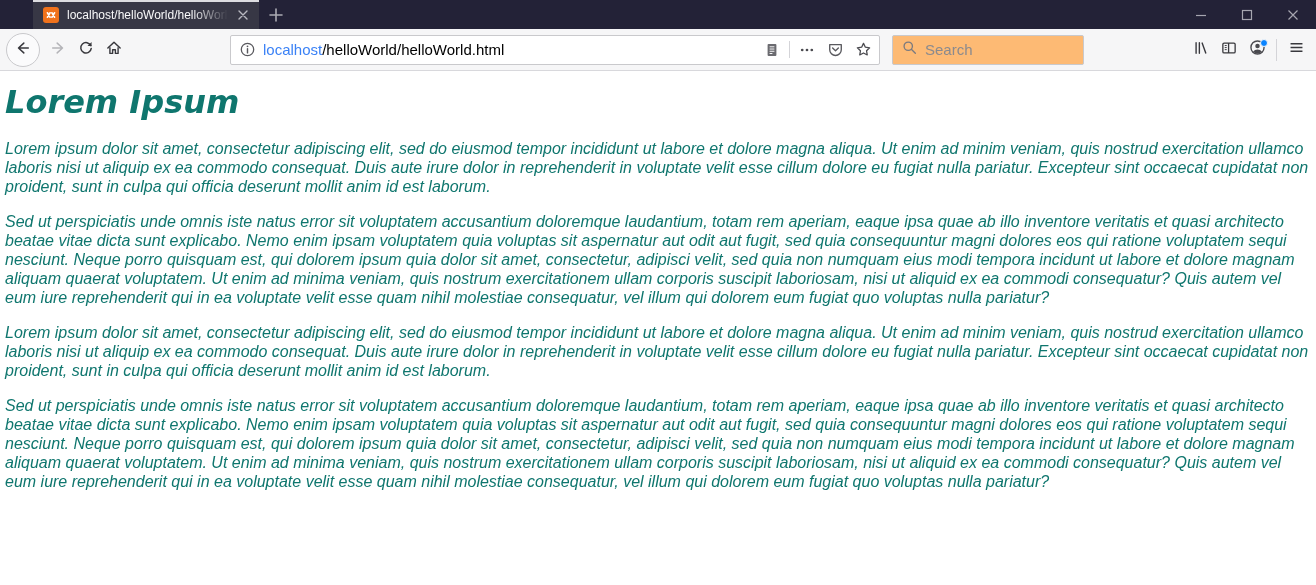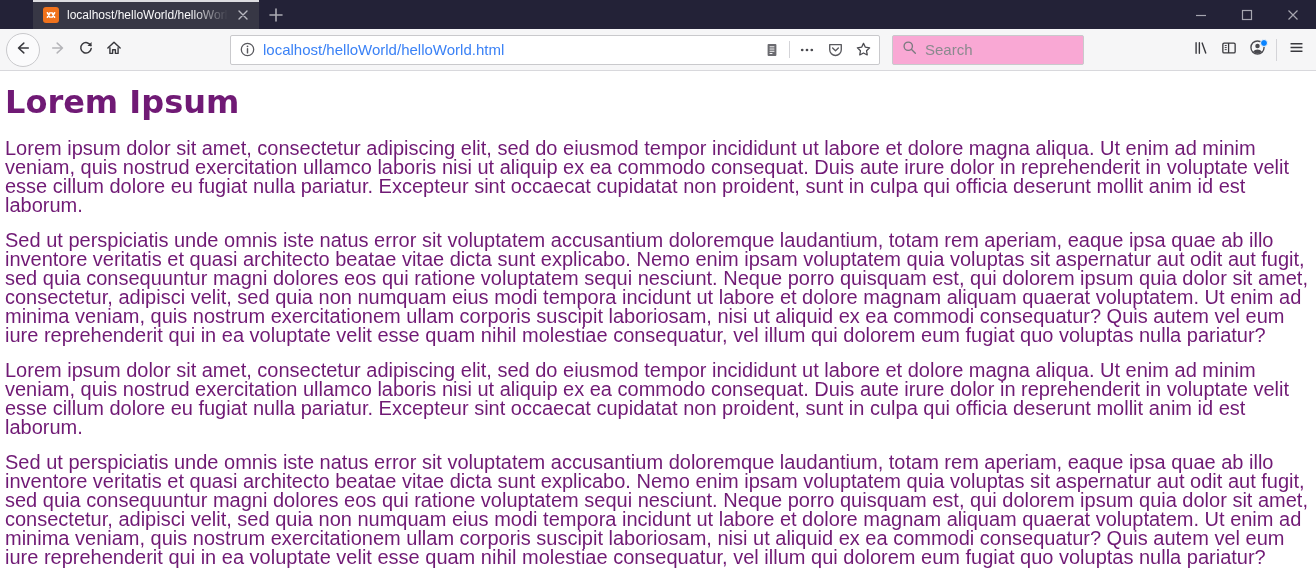--- a/index.html
+++ b/index.html
@@ -23,36 +23,36 @@
   .navbar { height:42px; background:#f6f6f7; border-bottom:1px solid #d8d8dc; display:flex; align-items:center; padding:0 6px; flex:none; }
   .nav-btn { width:28px; height:28px; display:flex; align-items:center; justify-content:center; border-radius:2px; cursor:pointer; flex:none; }
   .back-circle { width:34px; height:34px; border:1px solid #c9c9cc; border-radius:50%; background:#fbfbfc; display:flex; align-items:center; justify-content:center; cursor:pointer; flex:none; margin-right:4px; }
   .spring { width:102px; flex:none; }
   .spring2 { flex:1; }
 
   .url-bar { width:650px; height:30px; background:#fff; border:1px solid #c9c9cc; border-radius:2px; display:flex; align-items:center; padding:0 2px; flex:none; cursor:text; }
   .url-icon-btn { width:28px; height:26px; display:flex; align-items:center; justify-content:center; border-radius:2px; cursor:pointer; flex:none; }
   .url-text { flex:1; font-size:15px; white-space:nowrap; overflow:hidden; padding-left:2px; cursor:text; }
   .url-domain { color:#3b82f6; }
-  .url-path { color:#3b82f6; }
+  .url-path { color:#000000; }
   .v-sep { width:1px; height:17px; background:#d4d4d8; margin:0 3px; flex:none; }
 
-  .search-bar { width:192px; height:30px; background:#f9a8d4; border:1px solid #c9c9cc; border-radius:2px; display:flex; align-items:center; padding:0 2px 0 9px; margin-left:12px; flex:none; }
+  .search-bar { width:192px; height:30px; background:#fdba74; border:1px solid #c9c9cc; border-radius:2px; display:flex; align-items:center; padding:0 2px 0 9px; margin-left:12px; flex:none; }
   .search-input { border:none; outline:none; flex:1; min-width:0; font-size:15px; font-family:"Liberation Sans",sans-serif; color:#0c0c0d; background:transparent; margin-left:8px; }
   .search-input::placeholder { color:#8a8a8e; opacity:1; }
 
   .toolbar-right { display:flex; align-items:center; flex:none; }
   .account-wrap { position:relative; }
   .badge { position:absolute; top:3px; right:3px; width:8px; height:8px; border-radius:50%; background:#0a84ff; border:1.5px solid #f6f6f7; }
   .nav-sep { width:1px; height:22px; background:#d4d4d8; margin:0 5px; flex:none; }
 
   
-  .content { flex:1; background:#fff; overflow:hidden; padding:0 5px; color:#701a75; }
+  .content { flex:1; background:#fff; overflow:hidden; padding:0 5px; color:#0f766e;font-style:italic; }
   .content h1 { font-family:"DejaVu Sans","Liberation Sans",sans-serif; font-size:32px; font-weight:bold; margin:12px 0 18px 0; letter-spacing:0; }
-  .content p { font-size:20px; line-height:19px; margin:16px 0; font-family:"Liberation Sans",sans-serif; }
+  .content p { font-size:16px; line-height:19px; margin:16px 0; font-family:"Liberation Sans",sans-serif; }
 </style>
 </head>
 <body>
 
 <div class="window">
 
   <div class="titlebar">
     <div class="tab-left-spacer"></div>
 
     <div class="tab">

